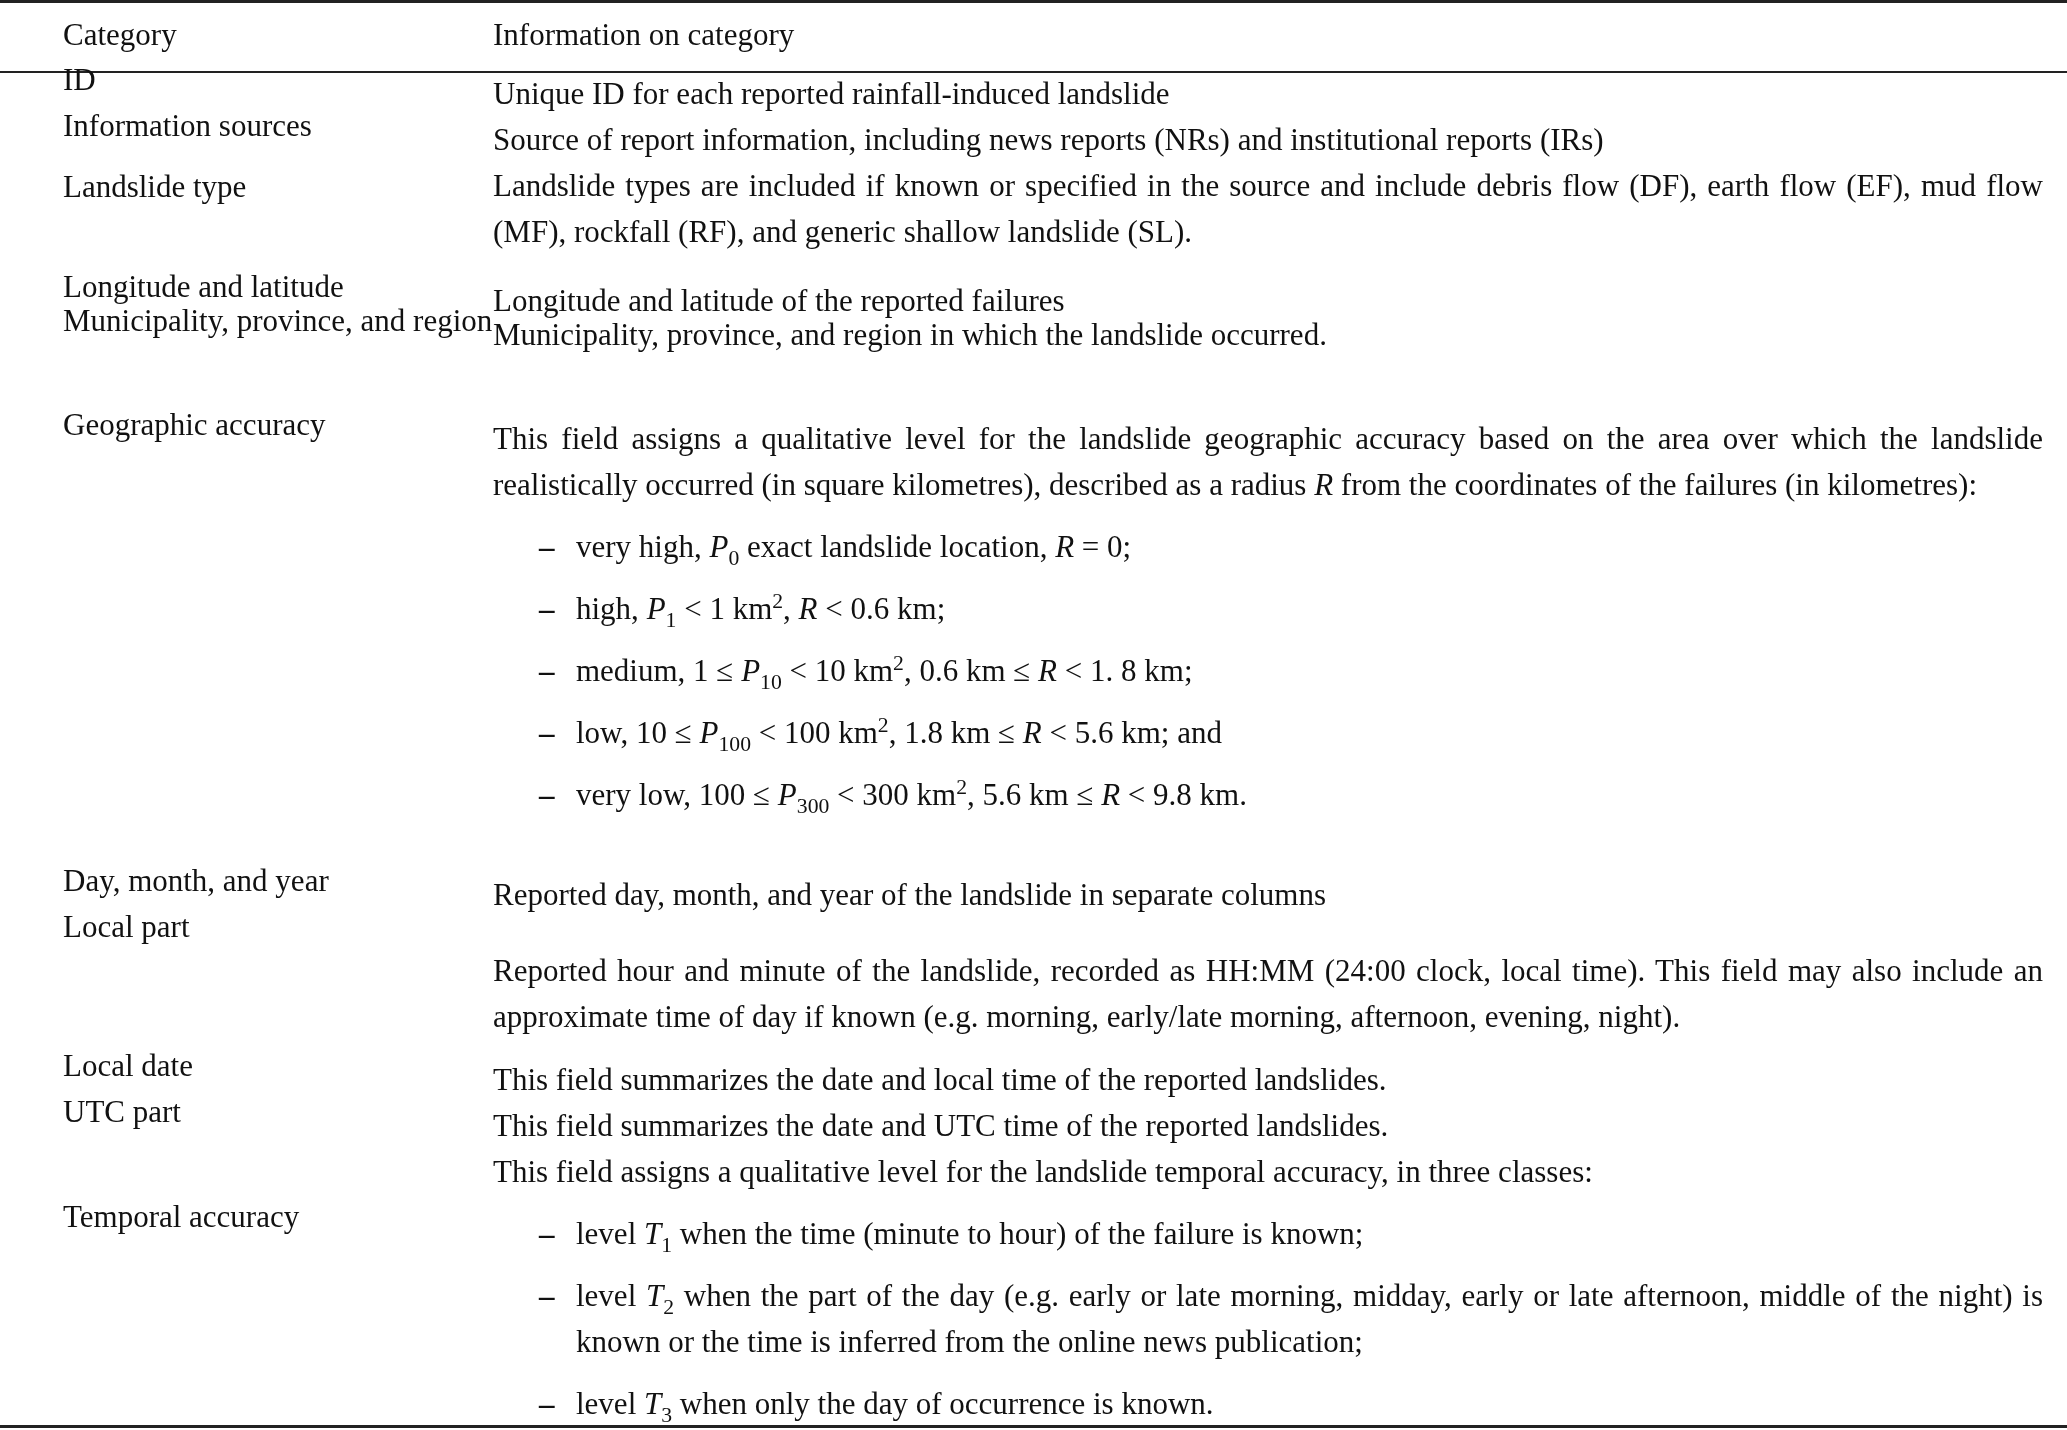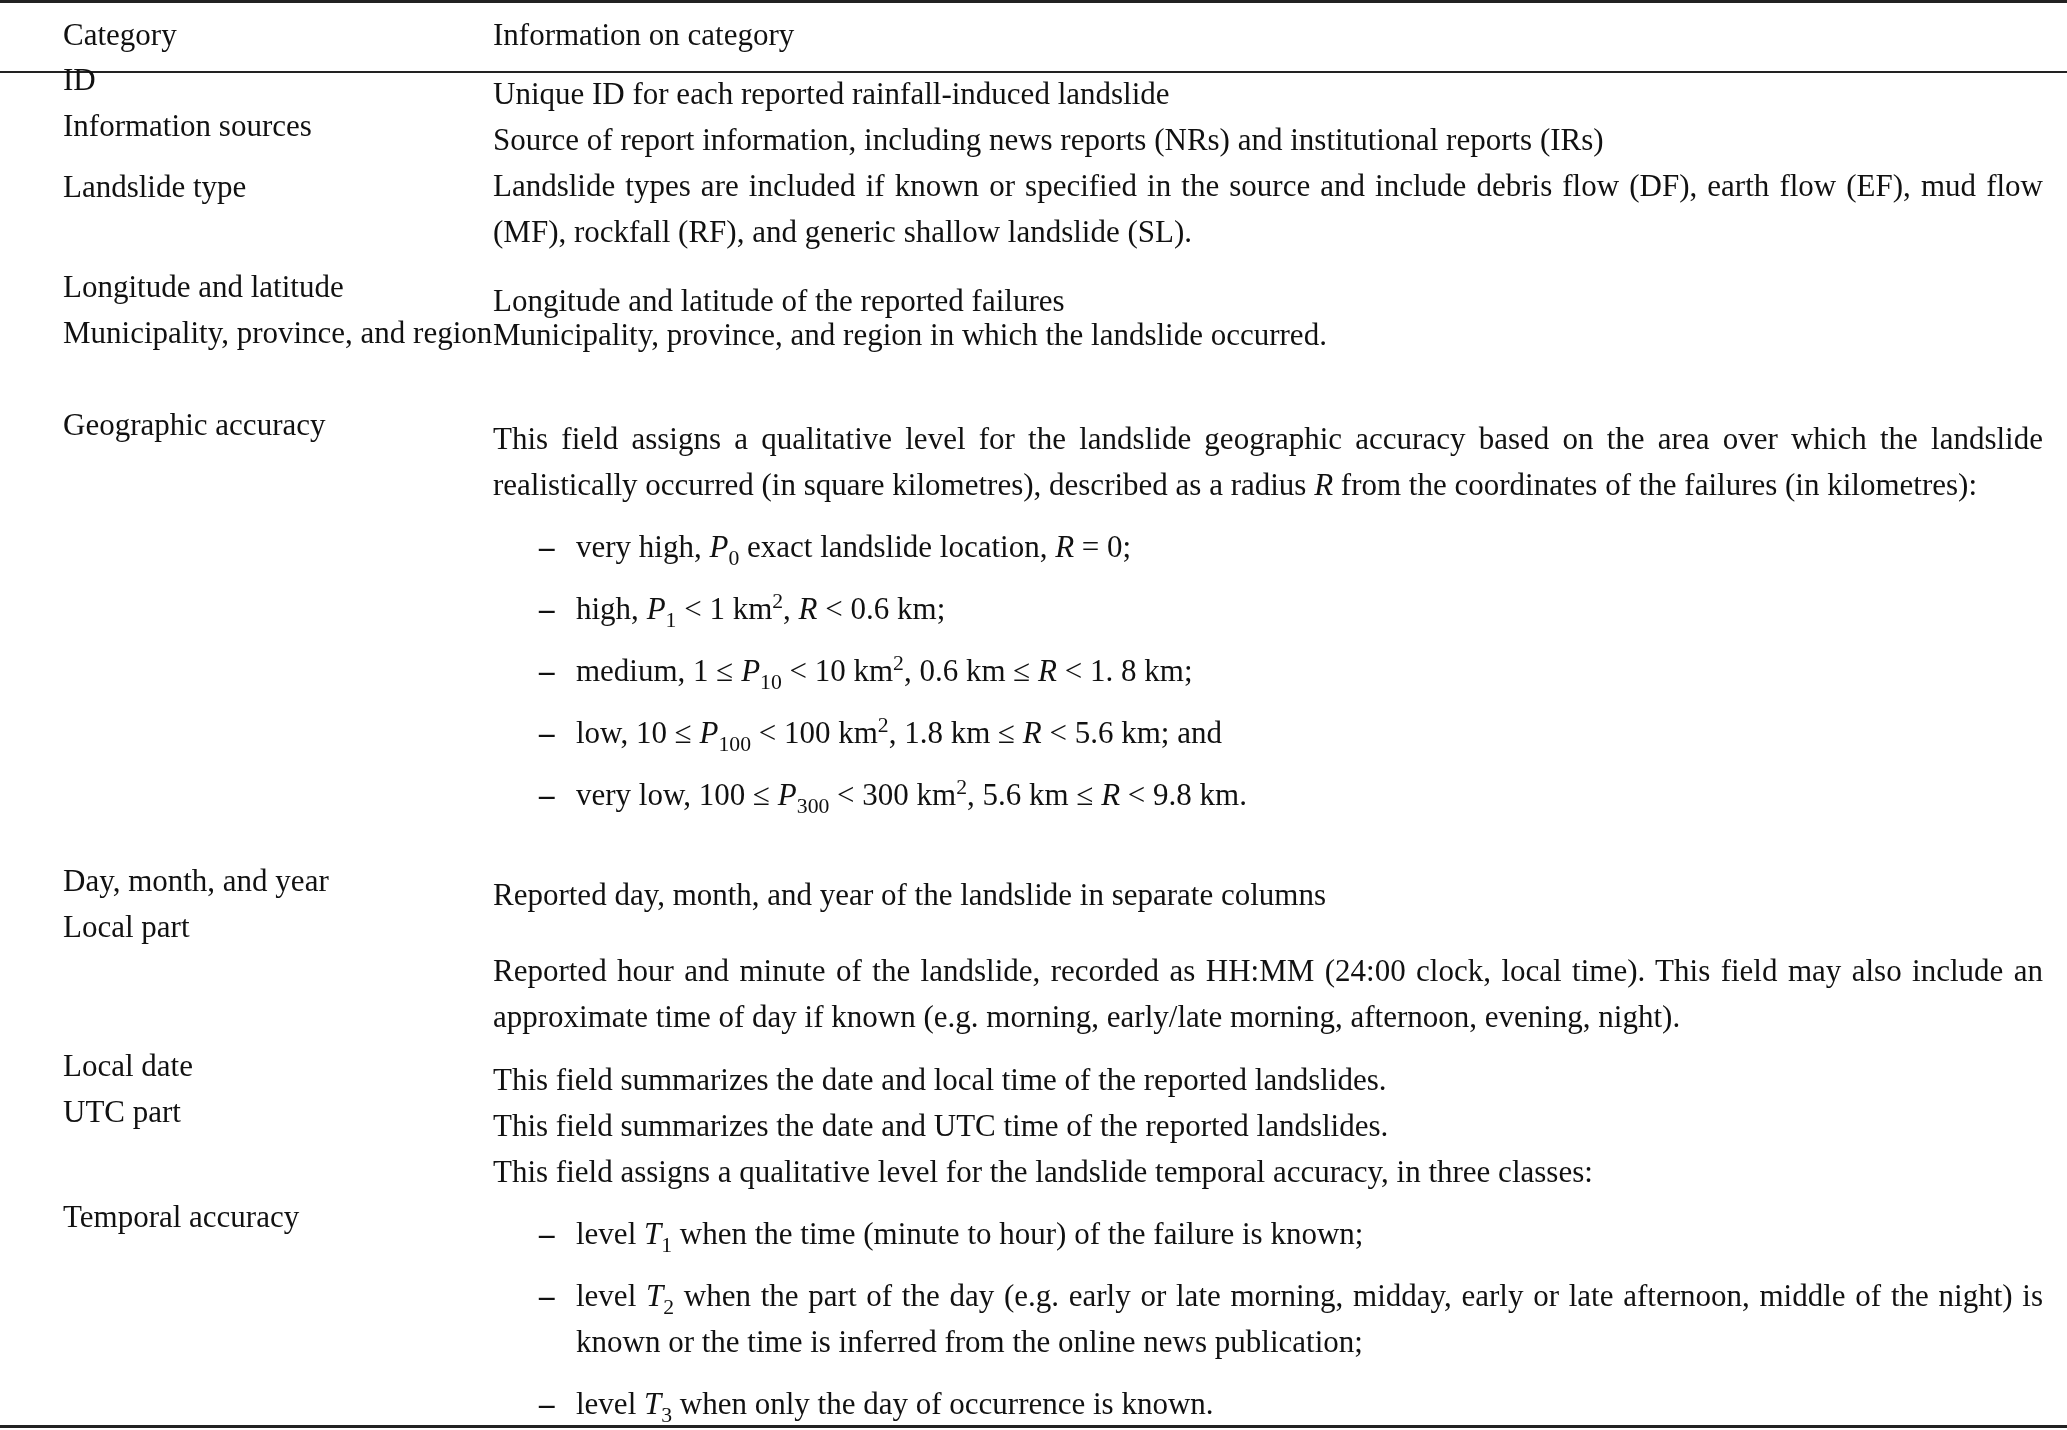--- a/index.html
+++ b/index.html
@@ -46,21 +46,21 @@
   <div class="row c1" style="top:164px">Landslide type</div>
   <div class="row c2 txt" style="top:149px;text-align-last:left">Landslide types are included if known or specified in the source and include debris flow (DF), earth flow (EF), mud flow (MF), rockfall (RF), and generic shallow landslide (SL).</div>
 </div>
 
 <div>
   <div class="row c1" style="top:264px">Longitude and latitude</div>
   <div class="row c2 txt" style="top:264px">Longitude and latitude of the reported failures</div>
 </div>
 
 <div>
-  <div class="row c1" style="top:310px;width:440px">Municipality, province, and region</div>
+  <div class="row c1" style="top:298px;width:440px">Municipality, province, and region</div>
   <div class="row c2 txt" style="top:298px">Municipality, province, and region in which the landslide occurred.</div>
 </div>
 
 <div>
   <div class="row c1" style="top:402px">Geographic accuracy</div>
   <div class="row c2" style="top:402px">
     <div class="txt" style="text-align-last:left" id="geo-desc">This field assigns a qualitative level for the landslide geographic accuracy based on the area over which the landslide realistically occurred (in square kilometres), described as a radius <i>R</i> from the coordinates of the failures (in kilometres):</div>
     <ul class="bullets" id="geo-list">
         <li><span class="dash">–</span>very high, <i>P</i><sub>0</sub> exact landslide location, <i>R</i> = 0;</li>
         <li><span class="dash">–</span>high, <i>P</i><sub>1</sub> &lt; 1 km<sup>2</sup>, <i>R</i> &lt; 0.6 km;</li>

